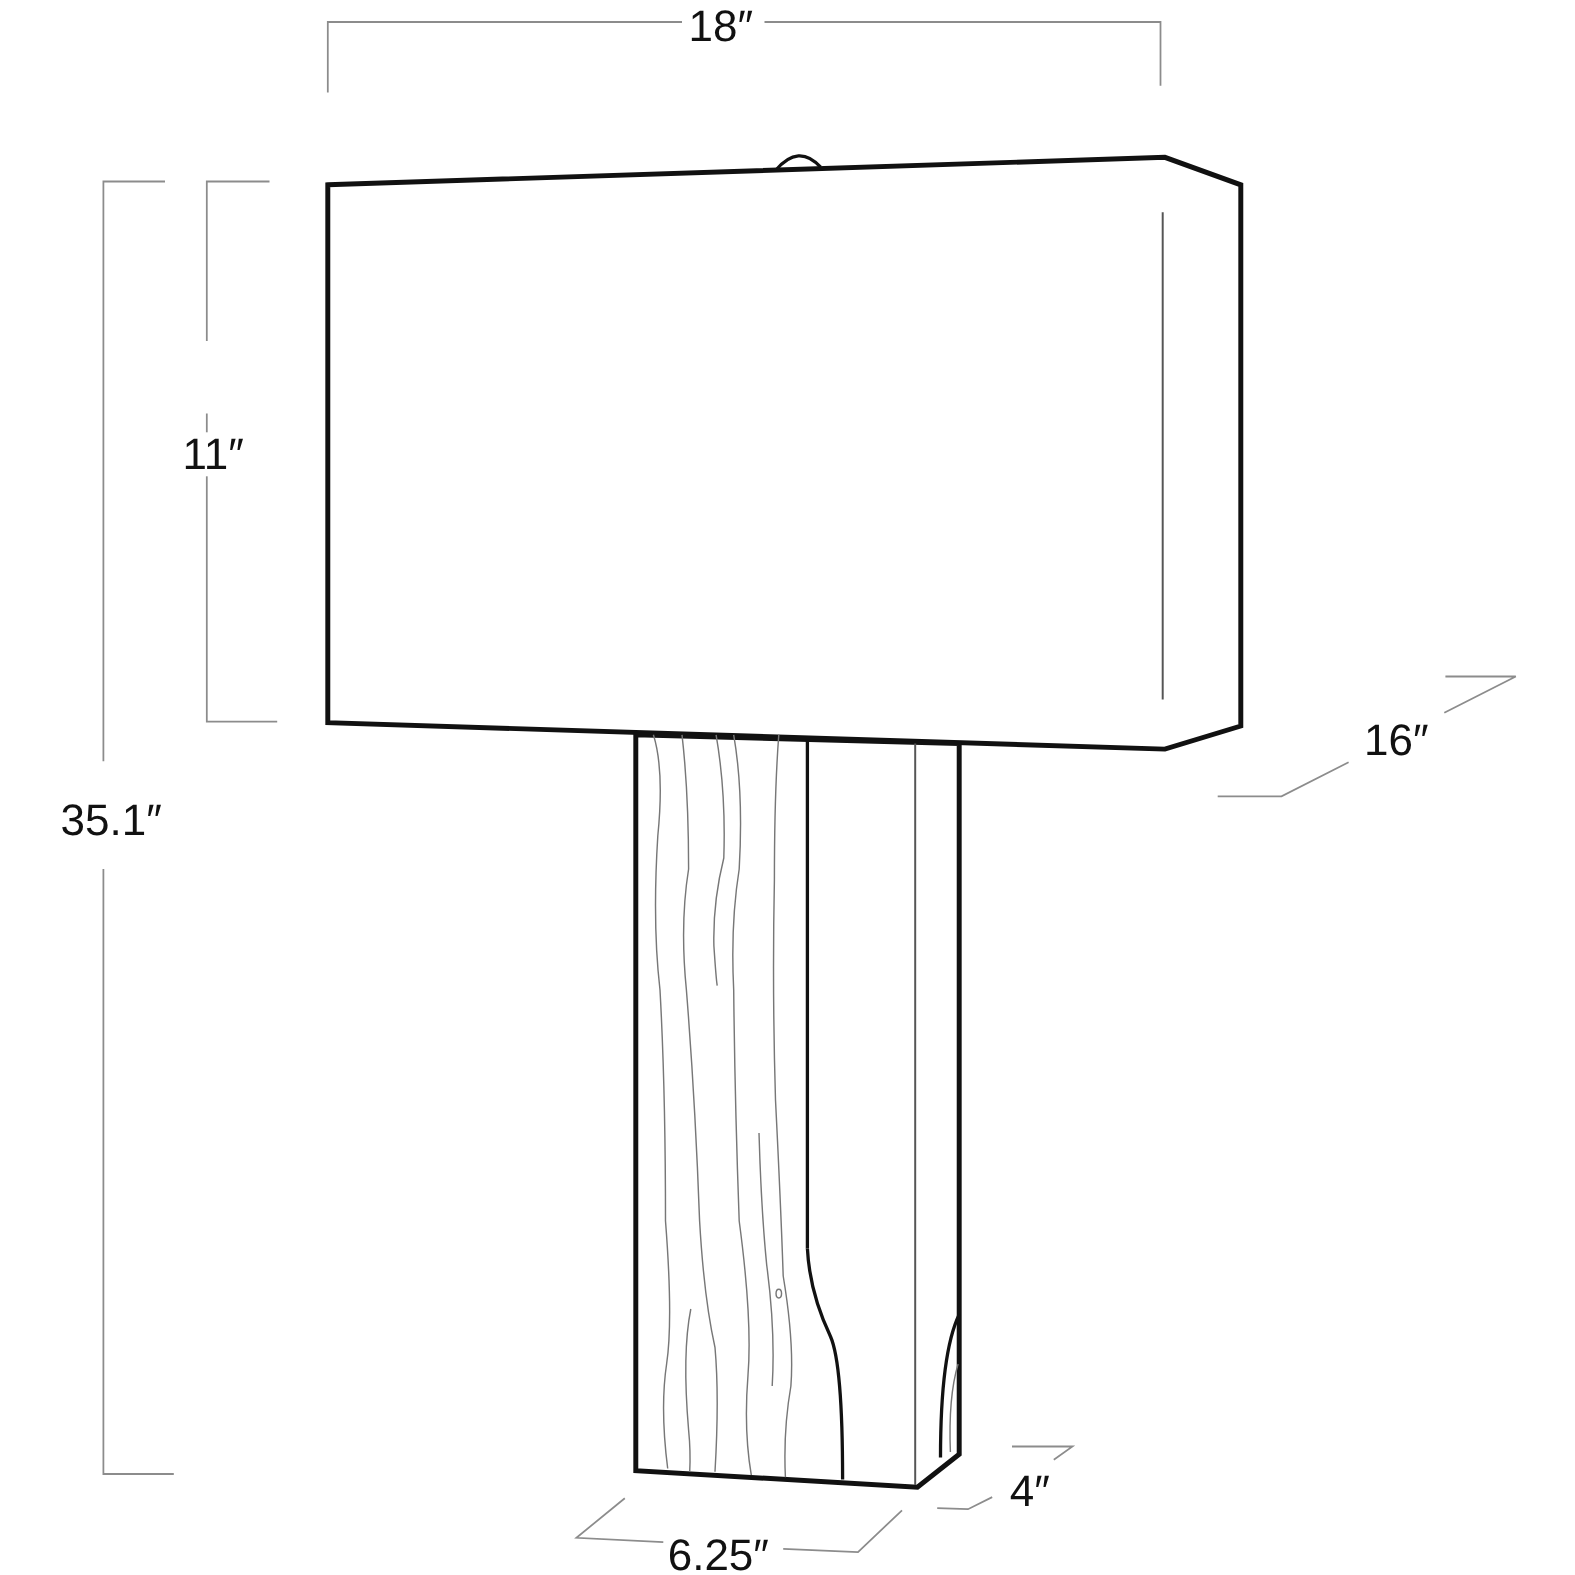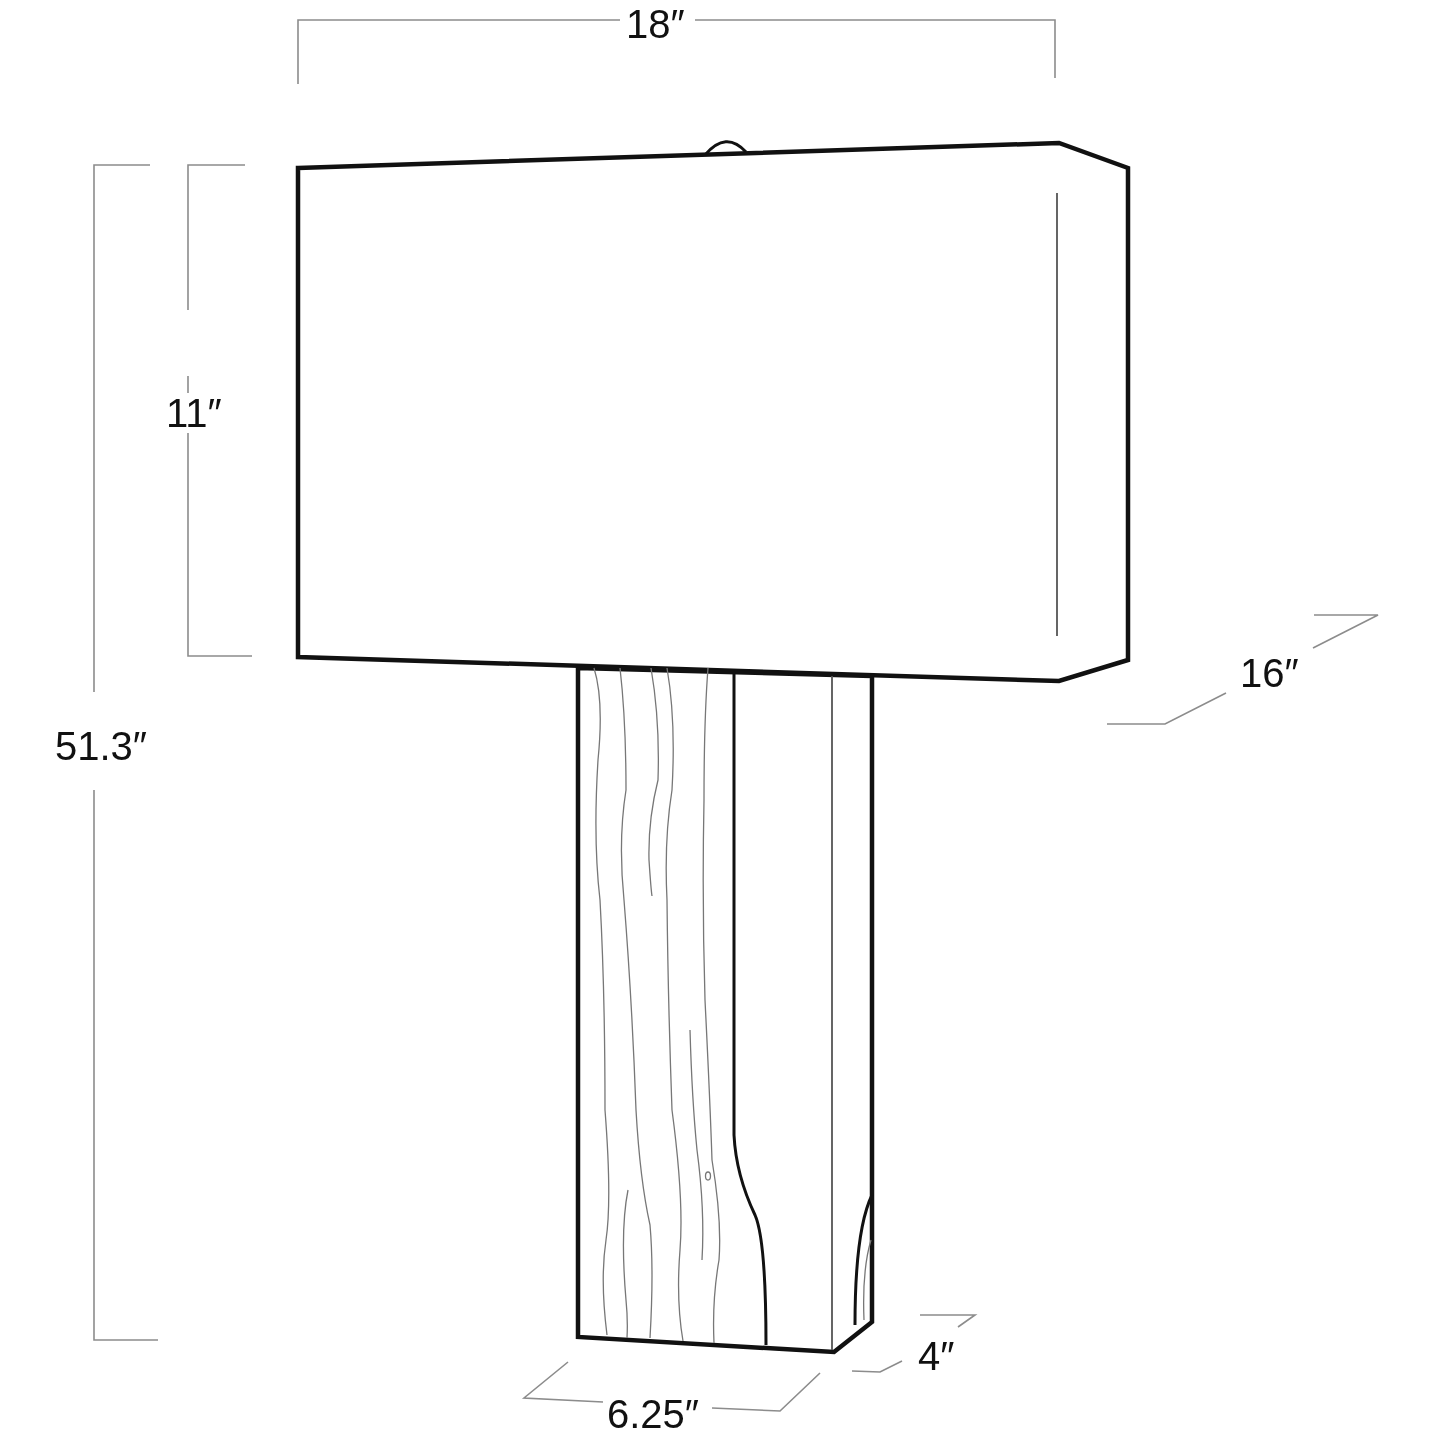--- a/index.html
+++ b/index.html
@@ -77,17 +77,17 @@
       <path class="grain" d="M667,668 Q676,720 672,790 Q664,840 667,900 Q668,1000 672,1110 Q684,1200 680,1250 Q676,1300 683,1341"></path>
       <path class="grain" d="M708,668 Q704,720 704,800 Q702,900 705,1000 Q710,1100 712,1160 Q722,1220 719,1260 Q712,1300 714,1343"></path>
       <path class="grain" d="M690,1030 Q692,1100 697,1150 Q705,1210 702,1260"></path>
       <path class="grain" d="M628,1190 Q620,1230 626,1300 Q628,1320 627,1338"></path>
       <ellipse class="grain" cx="708" cy="1176" rx="2.5" ry="4"></ellipse>
     </g>
   </svg>
 
   <div class="dim-label" style="left:626px; top:4px;">18″</div>
   <div class="dim-label" style="left:166px; top:393px;">11″</div>
-  <div class="dim-label" style="left:55px; top:726px;">51.3″</div>
+  <div class="dim-label" style="left:55px; top:726px;">35.1″</div>
   <div class="dim-label" style="left:1240px; top:653px;">16″</div>
   <div class="dim-label" style="left:607px; top:1394px;">6.25″</div>
   <div class="dim-label" style="left:918px; top:1336px;">4″</div>
 </div>
 
 </body></html>

